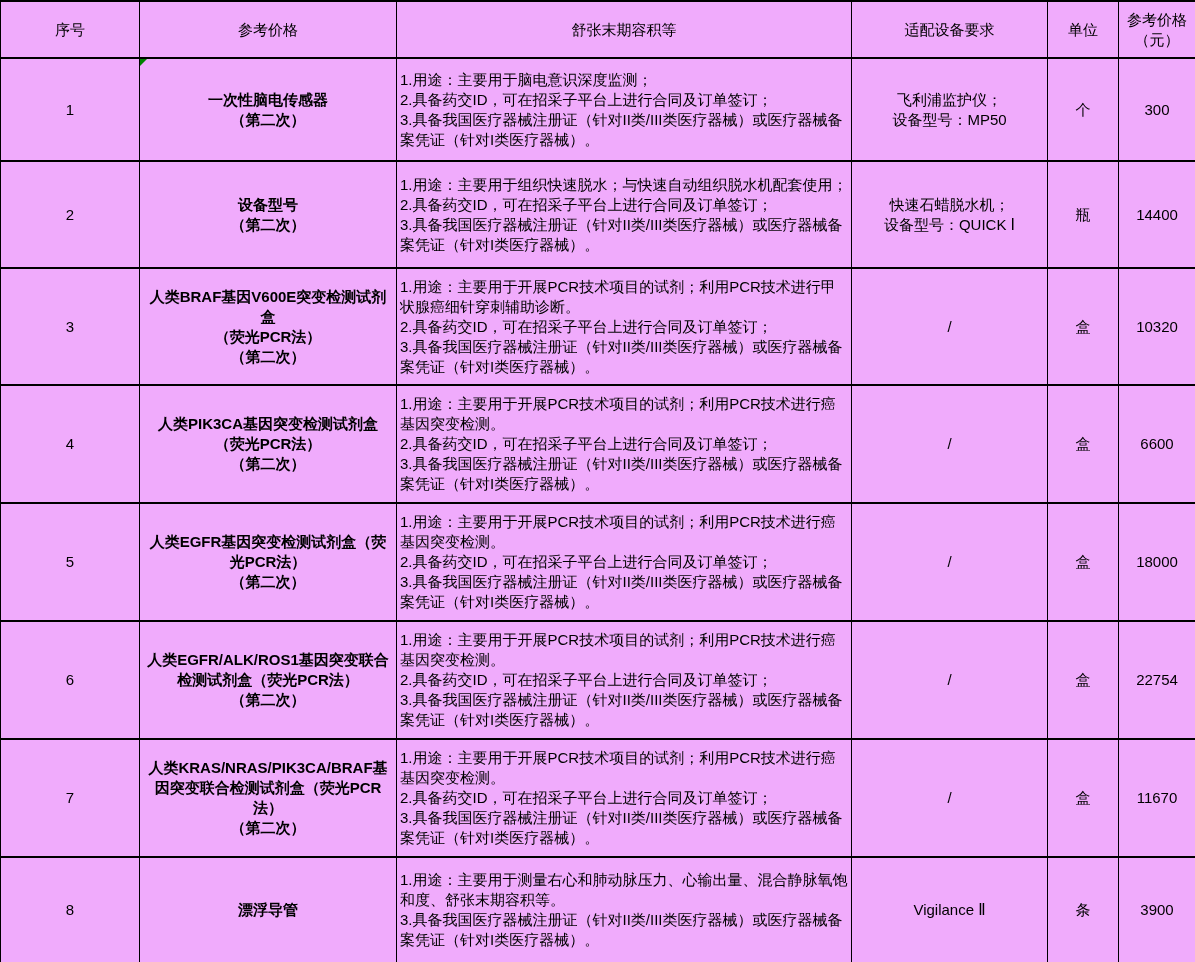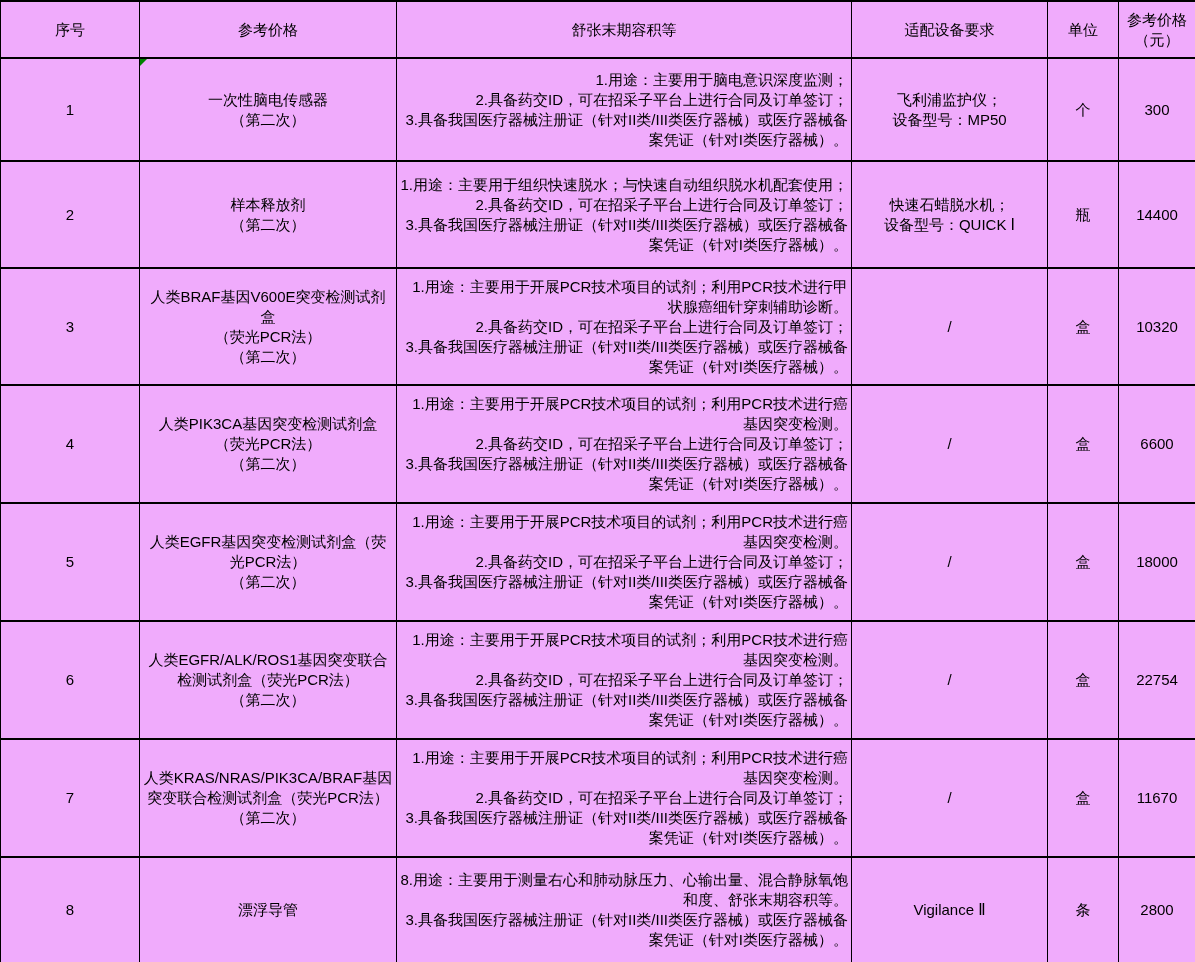--- a/index.html
+++ b/index.html
@@ -35,22 +35,22 @@
   tbody tr:nth-child(1) { height: 103px; }
   tbody tr:nth-child(2) { height: 107px; }
   tbody tr:nth-child(3) { height: 117px; }
   tbody tr:nth-child(4) { height: 118px; }
   tbody tr:nth-child(5) { height: 118px; }
   tbody tr:nth-child(6) { height: 118px; }
   tbody tr:nth-child(7) { height: 118px; }
   tbody tr:nth-child(8) { height: 106px; }
   th { font-weight: normal; text-align: center; }
   td.c-seq, td.c-name, td.c-dev, td.c-unit, td.c-price { text-align: center; }
-  td.c-req { text-align: right; }
-  td.c-name { position: relative; }
+  td.c-req { text-align: left; }
+  td.c-name { position: relative; font-weight: bold; }
   .excel-flag {
     position: absolute;
     top: 0;
     left: 0;
     width: 0;
     height: 0;
     border-top: 7px solid #008000;
     border-right: 7px solid transparent;
   }
   .line { display: block; }
@@ -94,21 +94,21 @@
     <td class="c-dev">
             <div class="line">飞利浦监护仪；</div>
             <div class="line">设备型号：MP50</div>
           </td>
     <td class="c-unit">个</td>
     <td class="c-price">300</td>
   </tr>
         <tr>
     <td class="c-seq">2</td>
     <td class="c-name">
-            <div class="line">样本释放剂</div>
+            <div class="line">设备型号</div>
             <div class="line">（第二次）</div>
           </td>
     <td class="c-req">
             <div class="line">1.用途：主要用于组织快速脱水；与快速自动组织脱水机配套使用；</div>
             <div class="line">2.具备药交ID，可在招采子平台上进行合同及订单签订；</div>
             <div class="line">3.具备我国医疗器械注册证（针对II类/III类医疗器械）或医疗器械备案凭证（针对I类医疗器械）。</div>
           </td>
     <td class="c-dev">
             <div class="line">快速石蜡脱水机；</div>
             <div class="line">设备型号：QUICK Ⅰ</div>
@@ -202,24 +202,24 @@
           </td>
     <td class="c-unit">盒</td>
     <td class="c-price">11670</td>
   </tr>
         <tr>
     <td class="c-seq">8</td>
     <td class="c-name">
             <div class="line">漂浮导管</div>
           </td>
     <td class="c-req">
-            <div class="line">8.用途：主要用于测量右心和肺动脉压力、心输出量、混合静脉氧饱和度、舒张末期容积等。</div>
+            <div class="line">1.用途：主要用于测量右心和肺动脉压力、心输出量、混合静脉氧饱和度、舒张末期容积等。</div>
             <div class="line">3.具备我国医疗器械注册证（针对II类/III类医疗器械）或医疗器械备案凭证（针对I类医疗器械）。</div>
           </td>
     <td class="c-dev">
             <div class="line">Vigilance Ⅱ</div>
           </td>
     <td class="c-unit">条</td>
-    <td class="c-price">2800</td>
+    <td class="c-price">3900</td>
   </tr>
       </tbody>
   </table>
 </div>
 
 </body></html>

